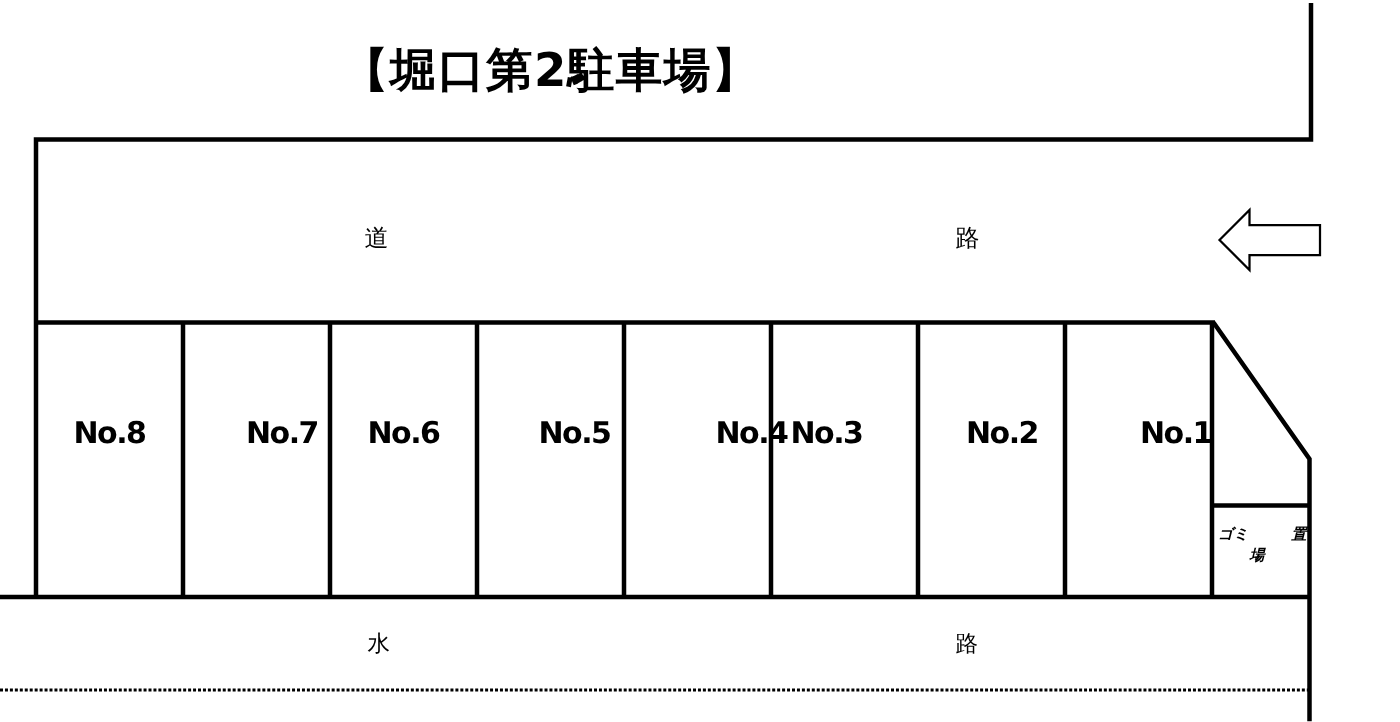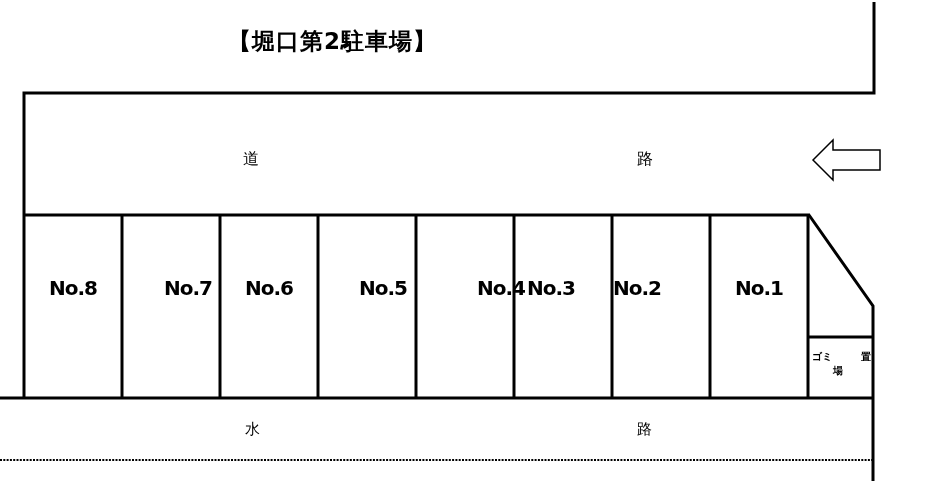--- a/index.html
+++ b/index.html
@@ -1,26 +1,26 @@
 <!DOCTYPE html>
 <html><head>
   <meta charset="utf-8">
   <style>
     html, body { margin: 0; padding: 0; background: #ffffff; }
     body { width: 933px; height: 481px; position: relative; overflow: hidden;
            font-family: "DejaVu Sans", sans-serif; color: #000; }
     svg.map { position: absolute; left: 0; top: 0; }
-    .title { position: absolute; left: 228px; top: 26px; font-size: 23px; font-weight: bold;
+    .title { position: absolute; left: 228px; top: 26px; font-size: 31px; font-weight: bold;
              letter-spacing: 1px; white-space: nowrap; }
     .road-char { position: absolute; font-size: 16px; }
     .canal-char { position: absolute; font-size: 15px; }
     .stall-label { position: absolute; top: 276px; width: 98px; text-align: center;
                    font-size: 20px; font-weight: bold; letter-spacing: -1px; }
     .garbage { position: absolute; left: 810px; top: 350px; width: 64px;
-               font-size: 10px; font-weight: bold; line-height: 14px; }
+               font-size: 10px; font-weight: bold; line-height: 14px; font-style: italic; }
     .garbage .l1 { display: flex; justify-content: space-between; padding: 0 3px 0 2px; }
     .garbage .l2 { text-align: center; margin-left: -8px; }
   </style>
 </head>
 <body>
 
 <svg class="map" width="933" height="481" viewBox="0 0 933 481">
 
   <polyline points="874,2 874,93 24,93 24,214" fill="none" stroke="#000" stroke-width="3"></polyline>
 
@@ -57,22 +57,22 @@
 
 <div class="canal-char" style="left:245px; top:420px;">水</div>
 <div class="canal-char" style="left:637px; top:420px;">路</div>
 
 <div class="stall-label" style="left:24px;">No.8</div>
 <div class="stall-label" style="left:139px;">No.7</div>
 <div class="stall-label" style="left:220px;">No.6</div>
 <div class="stall-label" style="left:334px;">No.5</div>
 <div class="stall-label" style="left:432px;margin-left:20px;">No.4</div>
 <div class="stall-label" style="left:502px;">No.3</div>
-<div class="stall-label" style="left:588px;">No.2</div>
-<div class="stall-label" style="left:710px;">No.1</div>
+<div class="stall-label" style="left:619px;">No.2</div>
+<div class="stall-label" style="left:710px;text-align:right;">No.1</div>
 
 <div class="garbage">
   <div class="l1">
     <span>ゴミ</span>
     <span>置</span>
   </div>
   <div class="l2">場</div>
 </div>
 
 </body></html>

